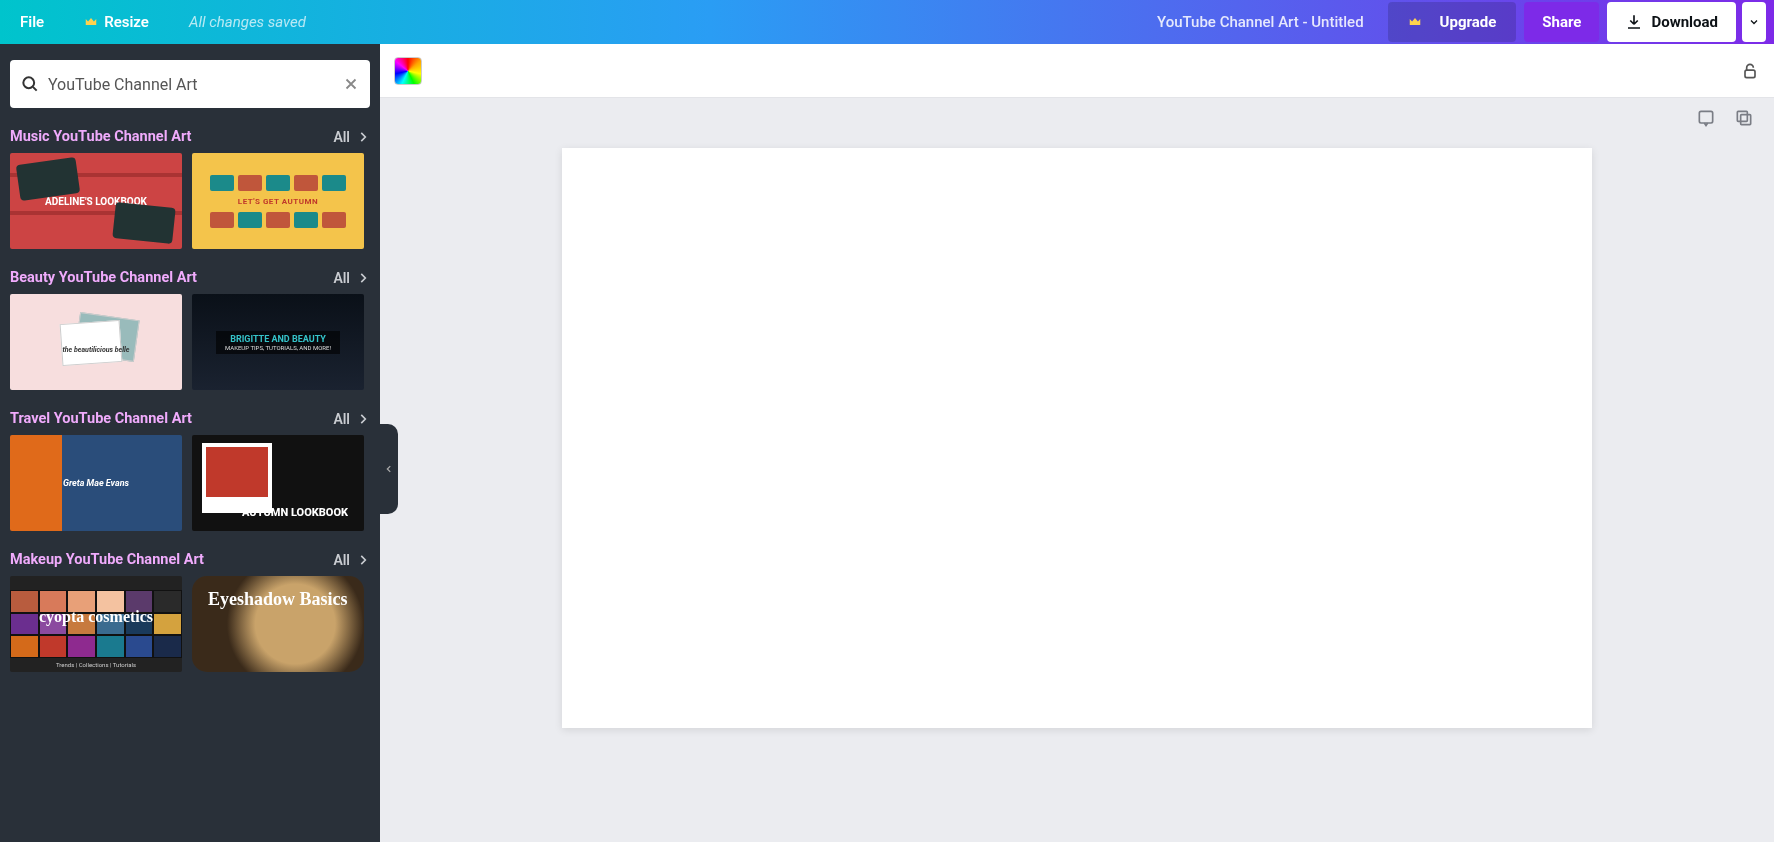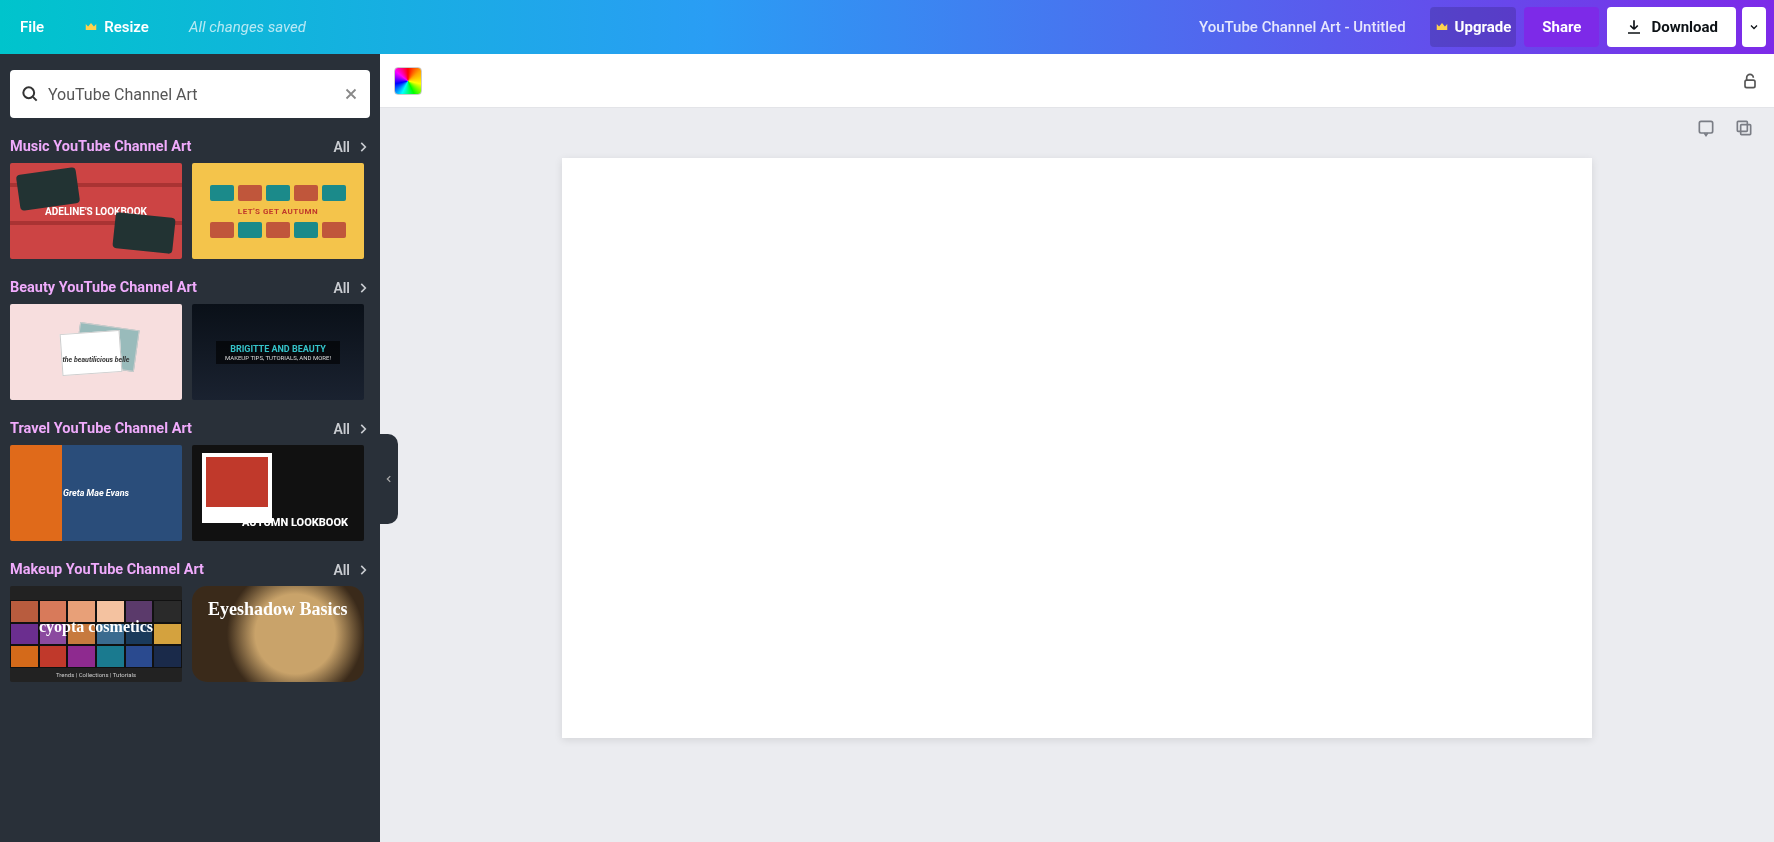--- a/index.html
+++ b/index.html
@@ -1,21 +1,21 @@
 <!DOCTYPE html>
 <html><head>
 <meta charset="utf-8">
 <style>
 * { margin: 0; padding: 0; box-sizing: border-box; font-family: -apple-system, BlinkMacSystemFont, "Segoe UI", Roboto, Helvetica, Arial, sans-serif; }
 html, body { width: 100%; height: 100%; overflow: hidden; }
 body { display: flex; flex-direction: column; background: #ebecf0; }
 
 
 .header {
-  height: 54px;
+  height: 44px;
   background: linear-gradient(90deg, #00c4cc 0%, #2a9df4 40%, #7d2ae8 100%);
   display: flex;
   align-items: center;
   color: #fff;
   font-size: 15px;
   padding: 0 8px 0 0;
 }
 .header .left { display: flex; align-items: center; gap: 0; }
 .header .hbtn {
   padding: 0 20px;
@@ -27,22 +27,22 @@
   font-weight: 600;
 }
 .header .status { padding: 0 20px; font-style: italic; color: rgba(255,255,255,0.7); font-weight: 400; }
 .header .spacer { flex: 1; }
 .header .title { color: rgba(255,255,255,0.85); font-weight: 500; padding: 0 20px; }
 .header .upgrade {
   background: rgba(0,0,0,0.15);
   border-radius: 4px;
   margin: 0 4px;
   height: 40px;
-  padding: 0 5px;
-  display: flex; align-items: center; gap:6px;
+  padding: 0 20px;
+  display: flex; align-items: center; gap:18px;
   font-weight: 700; cursor:pointer;
 }
 .header .share {
   background: #7d2ae8;
   border-radius: 4px;
   margin: 0 4px;
   height: 40px;
   padding: 0 18px;
   display:flex; align-items:center;
   font-weight:700; cursor:pointer;

